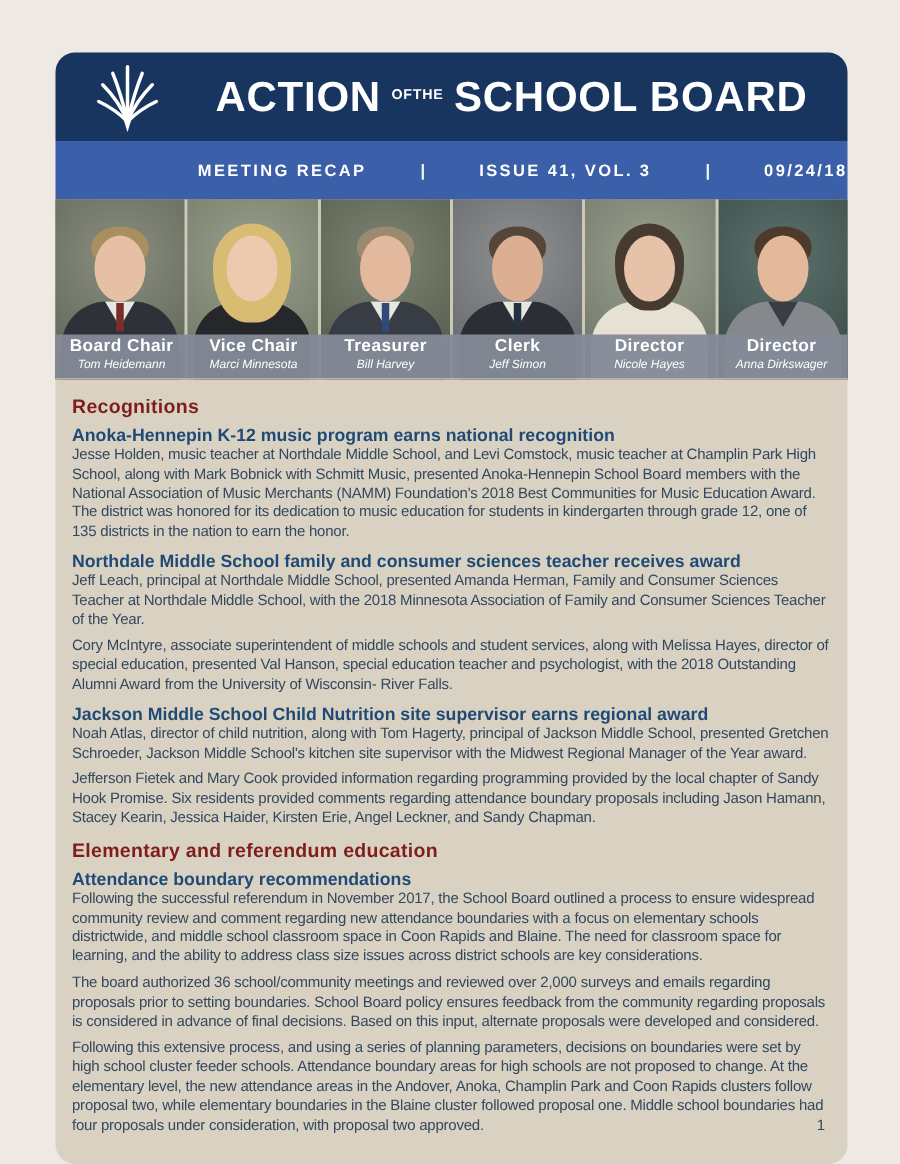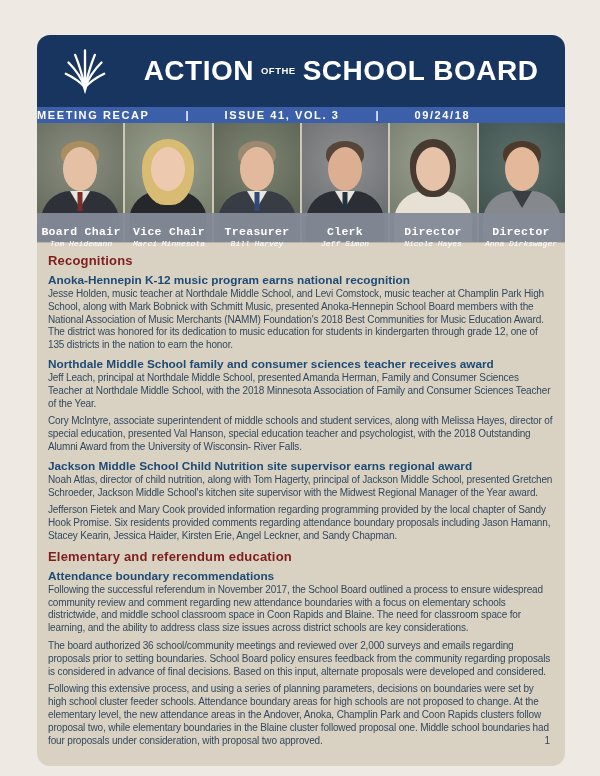--- a/index.html
+++ b/index.html
@@ -6,40 +6,40 @@
   body {
     width:600px; height:776px;
     background:#efe9e3;
     font-family:"Liberation Sans", sans-serif;
     position:relative; overflow:hidden;
   }
   .doc { position:absolute; left:37px; top:35px; width:528px; }
 
   
   .masthead {
-    height:72px; background:#17355f;
+    height:59px; background:#17355f;
     border-radius:13px 13px 0 0;
     display:flex; align-items:center;
   }
   .logo-wrap { width:96px; display:flex; justify-content:center; align-items:center; }
   .logo-wrap svg { width:46px; height:50px; }
   .title {
     flex:1; display:flex; align-items:center; justify-content:center; gap:7px;
     color:#fff; font-weight:bold; font-size:28px; letter-spacing:.5px;
     padding-right:16px; white-space:nowrap;
   }
   .ofthe {
     display:flex; flex-direction:row; text-align:center;
     font-size:9.5px; line-height:1.1; letter-spacing:.5px; font-weight:bold;
   }
 
   
   .meeting-bar {
-    height:16px; background:#3c5fa9;
-    display:flex; align-items:center; justify-content:flex-start; gap:36px;
+    height:39px; background:#3c5fa9;
+    display:flex; align-items:center; justify-content:flex-end; gap:36px;
     color:#fff; font-size:11px; font-weight:bold; letter-spacing:1.6px;
   }
   .meeting-bar .sep { letter-spacing:0; opacity:.95; }
 
   
   .photo-strip { position:relative; height:120px; display:flex; background:#6e7468; }
   .photo { flex:1; position:relative; overflow:hidden;
     background:radial-gradient(circle at 50% 32%, var(--bgl), var(--bgd)); }
   .photo + .photo { border-left:2px solid #cdc7ba; }
   .photo i { position:absolute; display:block; left:50%; transform:translateX(-50%); }
@@ -61,21 +61,21 @@
   .p3 { --bgl:#7d8472; --bgd:#4e5647; --suit:#383c44; --shirt:#e9e6df; --tie:#31497a; --hairc:#9b8a70; --skin:#e2b99c; }
   .p4 { --bgl:#8e9092; --bgd:#5f6264; --suit:#2b2e34; --shirt:#e9e6df; --tie:#23303e; --hairc:#564639; --skin:#dcae92; }
   .p5 { --bgl:#9aa08f; --bgd:#6b7163; --suit:#e7e1d4; --hairc:#473a31; --skin:#e6c2a8; }
   .p6 { --bgl:#5d706c; --bgd:#344743; --suit:#85888c; --shirt:#3a3d42; --hairc:#4e3a2a; --skin:#e3b89b; }
 
   .label-bar {
     position:absolute; left:0; right:0; bottom:0; height:29px; z-index:5;
     display:flex; background:rgba(132,138,151,.95);
     border-bottom:1px solid #b9b3a6;
   }
-  .label { flex:1; text-align:center; color:#fff; padding-top:12px;font-family:Liberation Mono, monospace; }
+  .label { flex:1; text-align:center; color:#fff; padding-top:2px; }
   .label .t { font-size:11.5px; font-weight:bold; letter-spacing:.3px; }
   .label .n { font-size:8px; font-style:italic; margin-top:1px; }
 
   
   .content {
     background:#d9d2c3; border-radius:0 0 13px 13px;
     padding:10px 11px 14px; position:relative; color:#33485e;
   }
   .content h2 { margin:6px 0 1px; font-size:13px; color:#7f1d1d; letter-spacing:.2px; font-weight:bold; }
   .content h2:first-child { margin-top:0; }

